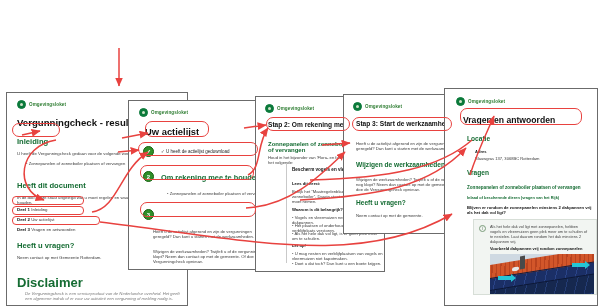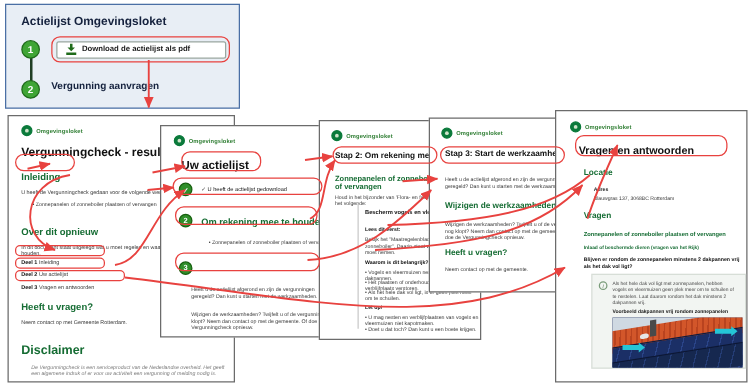--- a/index.html
+++ b/index.html
@@ -55,21 +55,21 @@
   #p2 .logo-row{position:absolute;left:10px;top:7px;}
   #p2 .ttl{position:absolute;left:10px;top:24px;font-size:9.6px;}
   #p2 .sec-a{position:absolute;left:10px;top:44px;font-size:7.6px;}
   #p2 .ln1{position:absolute;left:10px;top:58px;font-size:4.3px;}
   #p2 .bul1{position:absolute;left:19px;top:68px;font-size:4.2px;}
   #p2 .sec-b{position:absolute;left:10px;top:88px;font-size:7.6px;}
   #p2 .ln2{position:absolute;left:10px;top:102px;font-size:4.3px;}
   #p2 .deel{position:absolute;left:10px;font-size:4.4px;}
   #p2 .sec-c{position:absolute;left:10px;top:148px;font-size:7.6px;}
   #p2 .ln3{position:absolute;left:10px;top:162px;font-size:4.3px;}
-  #p2 .sec-d{position:absolute;left:10px;top:182px;font-size:10px;}
+  #p2 .sec-d{position:absolute;left:10px;top:182px;font-size:13px;}
   #p2 .dis{position:absolute;left:18px;font-size:4.2px;font-style:italic;}
   .deel-k{font-weight:700;color:#111;}
 
   
   #p3{left:128px;top:100px;width:148px;height:170px;}
   #p3 .logo-row{position:absolute;left:10px;top:7px;}
   #p3 .ttl{position:absolute;left:16px;top:25px;font-size:9.4px;}
   #p3 .chk{position:absolute;left:32px;top:48px;font-size:4.5px;color:#1b1b1b;}
   #p3 .s2{position:absolute;left:32px;top:72px;font-size:7.4px;}
   #p3 .b2{position:absolute;left:38px;top:90px;font-size:4.2px;}
@@ -144,51 +144,33 @@
   #ac2{left:82px;top:9px;width:14px;}
 
   
   #arrows{position:absolute;inset:0;pointer-events:none;}
 </style>
 </head>
 <body>
 
 <div class="stage">
 
-  <div id="card-actielijst">
-    <div class="title">Actielijst Omgevingsloket</div>
-    <div class="step-rail"></div>
-    <div class="step-badge" id="badge1">1</div>
-    <div class="step-badge" id="badge2">2</div>
-
-    <div id="dl-wrap" class="redbox">
-      <div id="dl-btn">
-        <span class="dl-ico">
-          <span class="arr"></span>
-            <span class="head"></span>
-            <span class="base"></span>
-        </span>
-        <span class="lbl">Download de actielijst als pdf</span>
-      </div>
-    </div>
-    <div id="lbl-vergunning">Vergunning aanvragen</div>
-  </div>
 
   <div class="panel" id="p2">
     <div class="logo-row">
       <span class="logo-dot"></span>
       <span class="logo-txt">Omgevingsloket</span>
     </div>
     <div class="ttl h-title">Vergunningcheck - resultaat</div>
 
     <div class="sec-a h-green">Inleiding</div>
     <div class="ln1 body-txt">U heeft de Vergunningcheck gedaan voor de volgende werkzaamheden:</div>
     <div class="bul1 body-txt">• <span>Zonnepanelen of zonneboiler plaatsen of vervangen</span></div>
 
-    <div class="sec-b h-green">Over dit opnieuw</div>
+    <div class="sec-b h-green">Heeft dit document</div>
     <div class="ln2 body-txt">In dit document staat uitgelegd wat u moet regelen en waar u rekening mee moet houden.</div>
 
     <div class="deel" style="top:114px">
       <span class="deel-k">Deel 1</span>
       <span class="body-txt">Inleiding</span>
     </div>
     <div class="deel" style="top:124px">
       <span class="deel-k">Deel 2</span>
       <span class="body-txt">Uw actielijst</span>
     </div>

